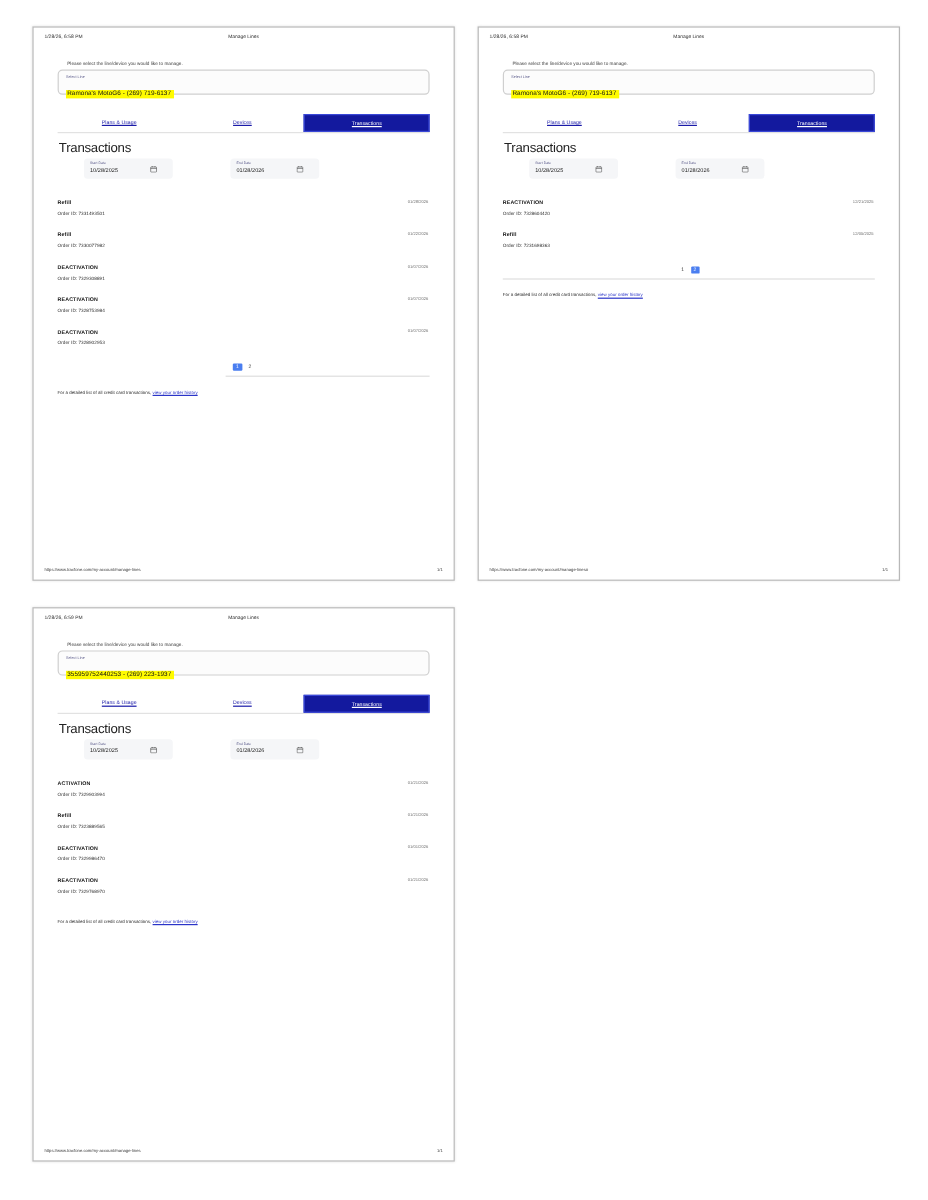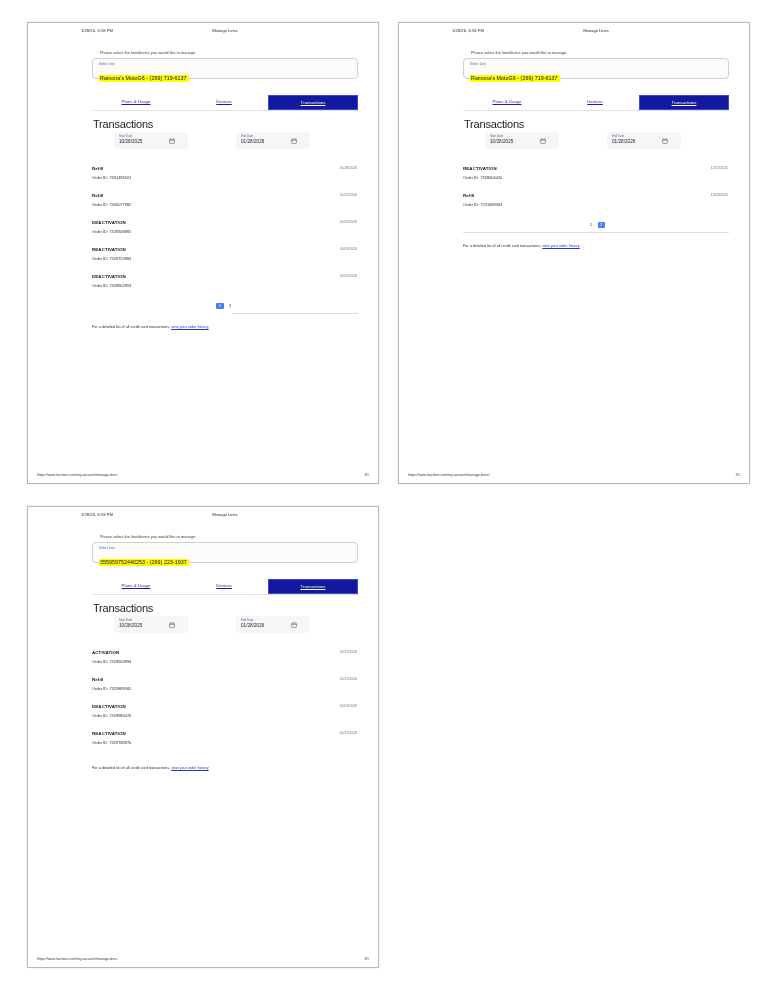--- a/index.html
+++ b/index.html
@@ -20,21 +20,20 @@
     height: 1000px;
   }
 
   
   .sheet {
     position: absolute;
     background: #ffffff;
     border: 1px solid #b8b8b8;
     box-shadow: 0 0 2px rgba(0,0,0,0.10);
     overflow: hidden;
-    padding-left: 44px;
   }
   .sheet-1 { left: 27px;  top: 22px;  width: 352px; height: 462px; }
   .sheet-2 { left: 398px; top: 22px;  width: 352px; height: 462px; }
   .sheet-3 { left: 27px;  top: 506px; width: 352px; height: 462px; }
 
   
   .print-head {
     position: relative;
     height: 18px;
     padding: 5px 9px 0 9px;

